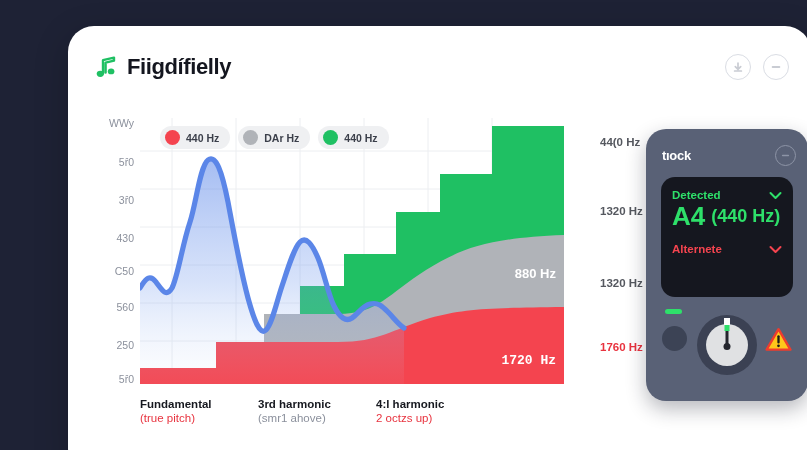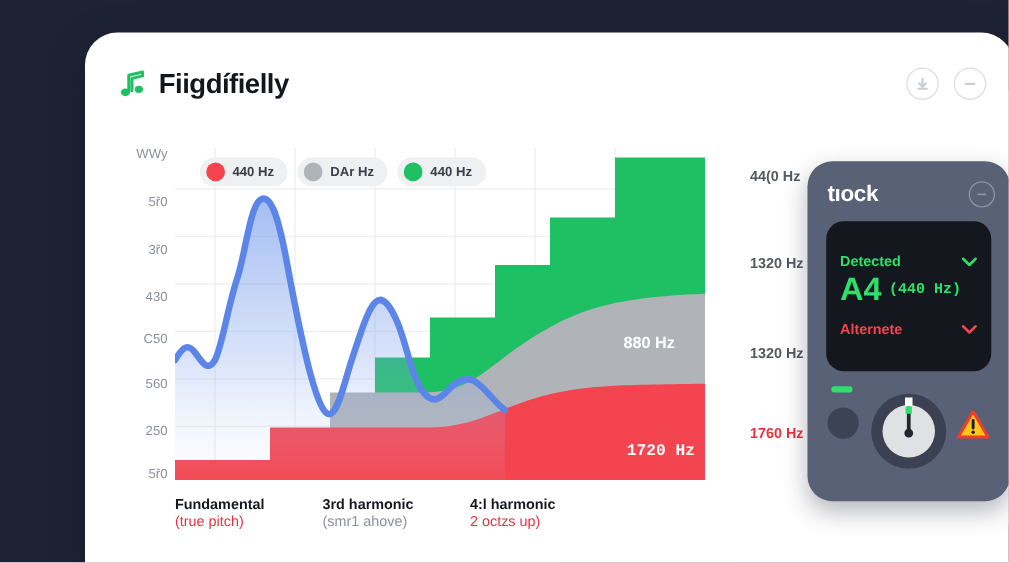--- a/index.html
+++ b/index.html
@@ -175,43 +175,43 @@
     border-radius: 20px;
     box-shadow: 0 8px 20px rgba(20,24,40,.3);
   }
   .tuner-hdr {
     position: absolute;
     left: 16px; top: 13px; right: 12px;
     height: 26px;
     display: flex; align-items: center;
   }
   .tuner-brand {
-    font-size: 18px; font-weight: 800; color: #ffffff; letter-spacing: -0.3px;
+    font-size: 13px; font-weight: 800; color: #ffffff; letter-spacing: -0.3px;
   }
   .tuner-close {
     margin-left: auto;
     width: 21px; height: 21px; border-radius: 50%;
     border: 1.5px solid #8d94a6;
     display: flex; align-items: center; justify-content: center;
     cursor: pointer;
   }
   .screen {
     position: absolute;
     left: 15px; top: 48px;
     width: 132px; height: 120px;
     background: #15171f;
     border-radius: 14px;
-    padding: 24px 11px;
+    padding: 9px 11px;
   }
   .scr-row-top { display: flex; align-items: center; }
   .scr-cap { font-size: 11.5px; font-weight: 700; }
   .scr-chev { margin-left: auto; }
   .scr-val { display: flex; align-items: center; gap: 6px; margin-top: -1px; }
   .scr-note { font-size: 26px; font-weight: 800; line-height: 1; }
-  .scr-hz { font-size: 12px; font-weight: 700; font-family: Liberation Mono, monospace; }
+  .scr-hz { font-size: 18px; font-weight: 700; }
   .grp-detected { color: #2ee06a; }
   .grp-alt { color: #f4444f; margin-top: 11px; }
 
   .led {
     position: absolute;
     left: 19px; top: 180px;
     width: 17px; height: 5px;
     background: #2ee06a;
     border-radius: 3px;
   }
@@ -359,21 +359,21 @@
                    C218,196 222,188 230,186 C238,184 242,188 248,194 C254,200 258,206 264,210
                    L264,266 L0,266 Z" fill="url(#blueGrad)"></path>
 
           <path d="M0,170 C6,160 10,156 16,164 C22,172 26,180 32,170 C38,158 42,128 50,104
                    C56,86 60,48 68,42 C76,36 82,54 88,84 C94,116 100,150 108,180
                    C114,202 120,218 126,212 C132,206 136,186 142,168 C148,150 154,130 160,124
                    C166,118 172,126 178,140 C184,154 188,176 194,188 C200,200 206,204 212,200
                    C218,196 222,188 230,186 C238,184 242,188 248,194 C254,200 258,206 264,210" fill="none" stroke="#5b86e8" stroke-width="5.2" stroke-linecap="round" stroke-linejoin="round"></path>
         </svg>
 
-        <div class="inlabel" style="right:24px; top:148px;">880 Hz</div>
+        <div class="inlabel" style="right:8px; top:148px;">880 Hz</div>
         <div class="inlabel" style="right:8px; top:235px;font-family:Liberation Mono, monospace;">1720 Hz</div>
       </div>
 
       <div class="legend">
         <div class="chip">
           <span class="dot" style="background:#f4444f"></span>
           <span class="lbl">440 Hz</span>
         </div>
         <div class="chip">
           <span class="dot" style="background:#b0b3b8"></span>

